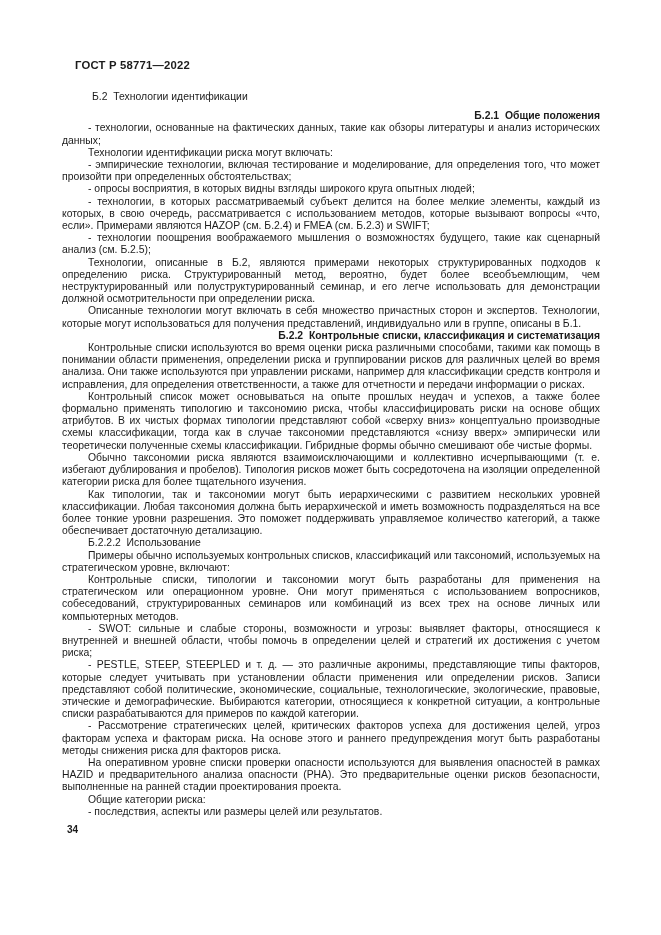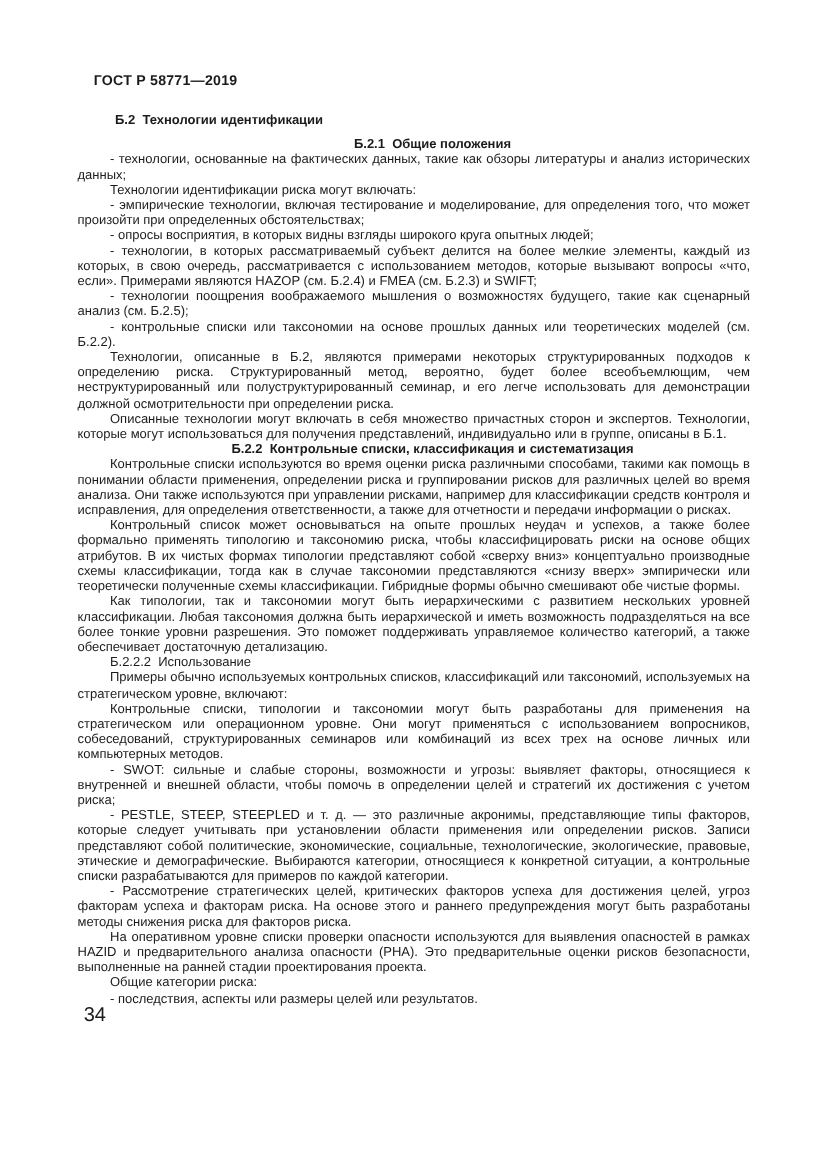--- a/index.html
+++ b/index.html
@@ -34,58 +34,59 @@
     text-align: justify;
     hyphens: auto;
     -webkit-hyphens: auto;
   }
   .content p {
     margin: 0;
     padding: 0;
     text-indent: 26px;
   }
   .content p.h1 {
-    font-weight: bold;
+    font-weight: normal;
     text-indent: 30px;
     text-align: left;
     margin-bottom: 7px;
   }
   .content p.h2 {
     font-weight: bold;
     text-indent: 30px;
-    text-align: center;
+    text-align: right;
   }
   .page-number {
     position: absolute;
     left: 67px;
-    top: 804px;
-    font-size: 16px;
+    top: 824px;
+    font-size: 10px;
+    font-weight: bold;
   }
 </style>
 </head>
 <body>
 
 <div class="page">
-  <div class="running-header">ГОСТ Р 58771—2019</div>
+  <div class="running-header">ГОСТ Р 58771—2022</div>
 
   <div class="content">
       <p class="h1">Б.2&nbsp; Технологии идентификации</p>
       <p class="h2">Б.2.1&nbsp; Общие положения</p>
       <p>- технологии, основанные на фактических данных, такие как обзоры литературы и анализ исторических данных;</p>
       <p>Технологии идентификации риска могут включать:</p>
       <p>- эмпирические технологии, включая тестирование и моделирование, для определения того, что может произойти при определенных обстоятельствах;</p>
       <p>- опросы восприятия, в которых видны взгляды широкого круга опытных людей;</p>
       <p>- технологии, в которых рассматриваемый субъект делится на более мелкие элементы, каждый из которых, в свою очередь, рассматривается с использованием методов, которые вызывают вопросы «что, если». Примерами являются HAZOP (см. Б.2.4) и FMEA (см. Б.2.3) и SWIFT;</p>
       <p>- технологии поощрения воображаемого мышления о возможностях будущего, такие как сценарный анализ (см. Б.2.5);</p>
-      <p>- контрольные списки или таксономии на основе прошлых данных или теоретических моделей (см. Б.2.2).</p>
       <p>Технологии, описанные в Б.2, являются примерами некоторых структурированных подходов к определению риска. Структурированный метод, вероятно, будет более всеобъемлющим, чем неструктурированный или полуструктурированный семинар, и его легче использовать для демонстрации должной осмотрительности при определении риска.</p>
       <p>Описанные технологии могут включать в себя множество причастных сторон и экспертов. Технологии, которые могут использоваться для получения представлений, индивидуально или в группе, описаны в Б.1.</p>
       <p class="h2">Б.2.2&nbsp; Контрольные списки, классификация и систематизация</p>
       <p>Контрольные списки используются во время оценки риска различными способами, такими как помощь в понимании области применения, определении риска и группировании рисков для различных целей во время анализа. Они также используются при управлении рисками, например для классификации средств контроля и исправления, для определения ответственности, а также для отчетности и передачи информации о рисках.</p>
       <p>Контрольный список может основываться на опыте прошлых неудач и успехов, а также более формально применять типологию и таксономию риска, чтобы классифицировать риски на основе общих атрибутов. В их чистых формах типологии представляют собой «сверху вниз» концептуально производные схемы классификации, тогда как в случае таксономии представляются «снизу вверх» эмпирически или теоретически полученные схемы классификации. Гибридные формы обычно смешивают обе чистые формы.</p>
+      <p>Обычно таксономии риска являются взаимоисключающими и коллективно исчерпывающими (т. е. избегают дублирования и пробелов). Типология рисков может быть сосредоточена на изоляции определенной категории риска для более тщательного изучения.</p>
       <p>Как типологии, так и таксономии могут быть иерархическими с развитием нескольких уровней классификации. Любая таксономия должна быть иерархической и иметь возможность подразделяться на все более тонкие уровни разрешения. Это поможет поддерживать управляемое количество категорий, а также обеспечивает достаточную детализацию.</p>
       <p>Б.2.2.2&nbsp; Использование</p>
       <p>Примеры обычно используемых контрольных списков, классификаций или таксономий, используемых на стратегическом уровне, включают:</p>
       <p>Контрольные списки, типологии и таксономии могут быть разработаны для применения на стратегическом или операционном уровне. Они могут применяться с использованием вопросников, собеседований, структурированных семинаров или комбинаций из всех трех на основе личных или компьютерных методов.</p>
       <p>- SWOT: сильные и слабые стороны, возможности и угрозы: выявляет факторы, относящиеся к внутренней и внешней области, чтобы помочь в определении целей и стратегий их достижения с учетом риска;</p>
       <p>- PESTLE, STEEP, STEEPLED и т. д. — это различные акронимы, представляющие типы факторов, которые следует учитывать при установлении области применения или определении рисков. Записи представляют собой политические, экономические, социальные, технологические, экологические, правовые, этические и демографические. Выбираются категории, относящиеся к конкретной ситуации, а контрольные списки разрабатываются для примеров по каждой категории.</p>
       <p>- Рассмотрение стратегических целей, критических факторов успеха для достижения целей, угроз факторам успеха и факторам риска. На основе этого и раннего предупреждения могут быть разработаны методы снижения риска для факторов риска.</p>
       <p>На оперативном уровне списки проверки опасности используются для выявления опасностей в рамках HAZID и предварительного анализа опасности (PHA). Это предварительные оценки рисков безопасности, выполненные на ранней стадии проектирования проекта.</p>
       <p>Общие категории риска:</p>
       <p>- последствия, аспекты или размеры целей или результатов.</p>

